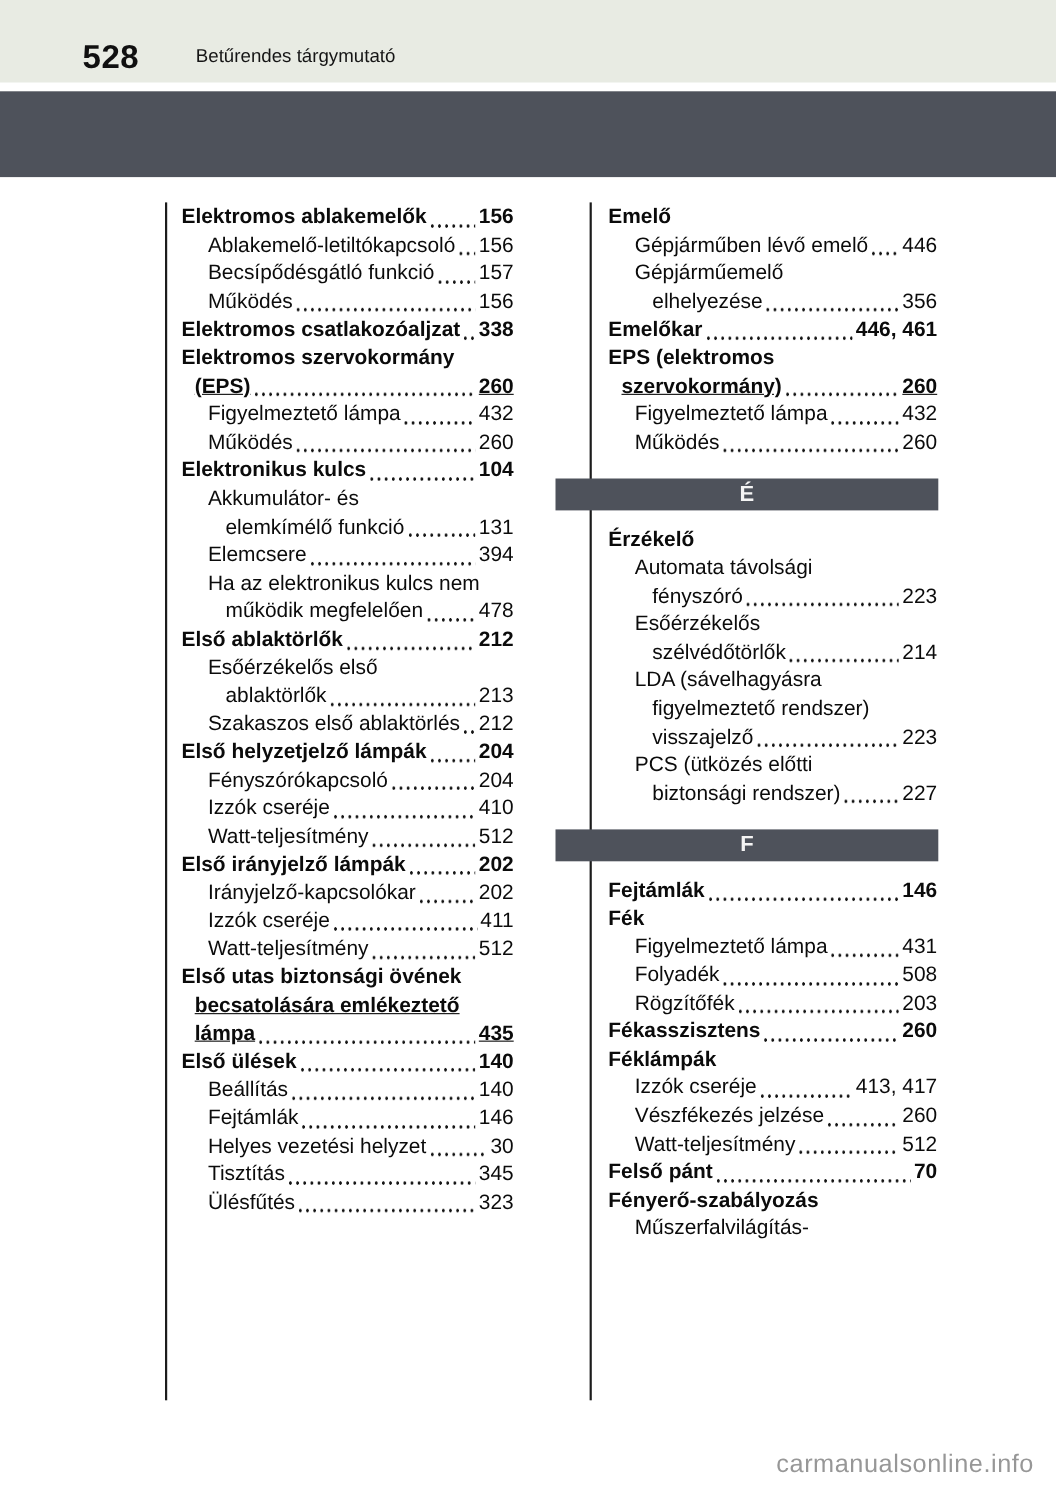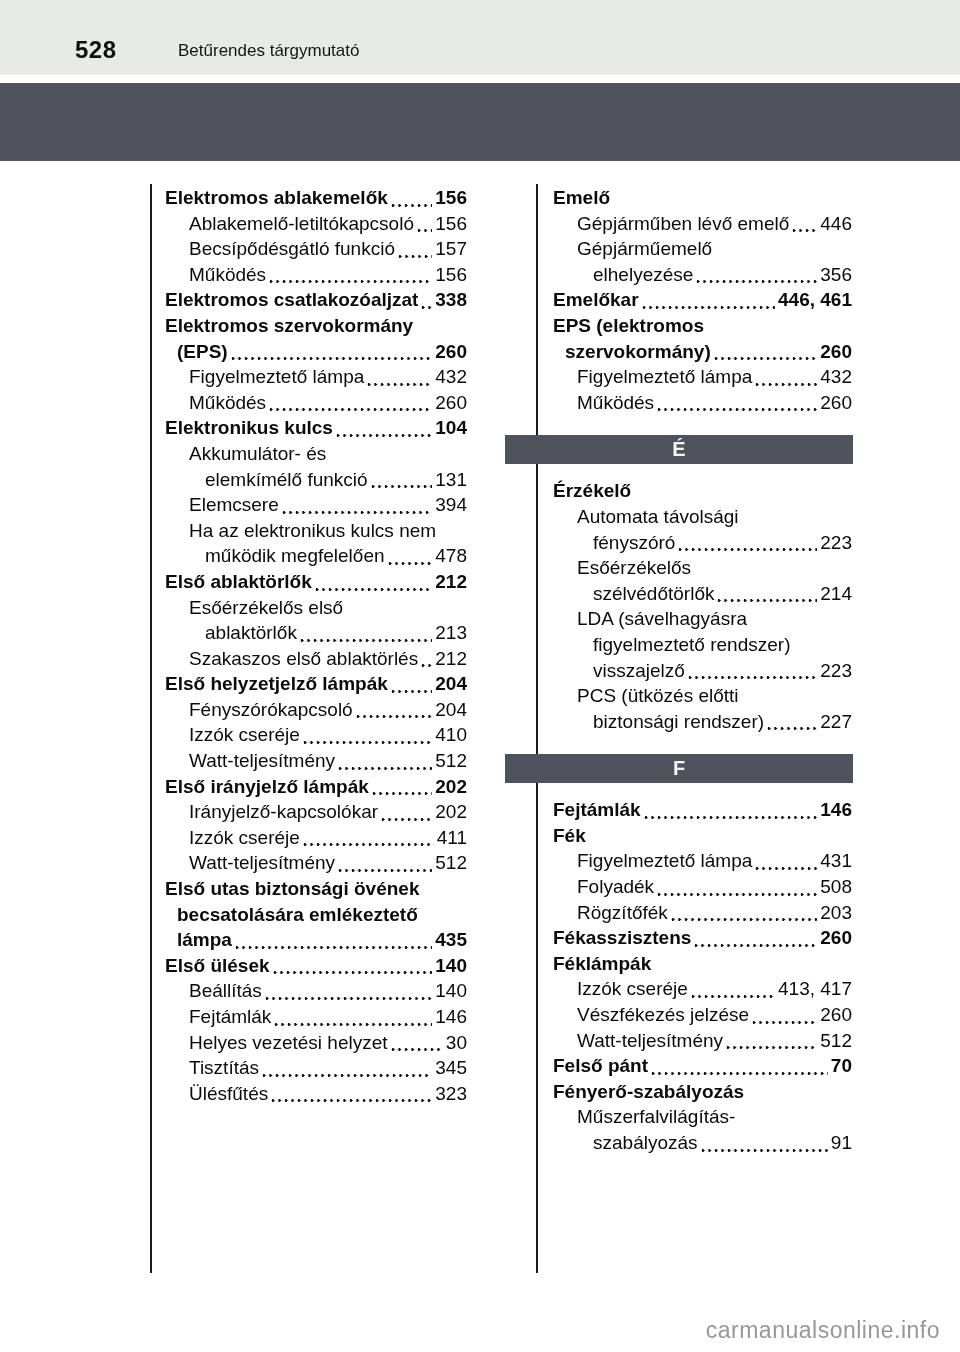--- a/index.html
+++ b/index.html
@@ -15,21 +15,21 @@
   
   .page-header {
     position: absolute;
     left: 0; top: 0;
     width: 100%; height: 75px;
     background: #e8ebe3;
   }
   .page-number {
     position: absolute;
     left: 75px; top: 36px;
-    font-size: 24px;
+    font-size: 30px;
     font-weight: bold;
     letter-spacing: 0.5px;
     color: #101010;
     text-align: right;
   }
   .page-title {
     position: absolute;
     left: 178px; top: 41px;
     font-size: 17px;
     color: #151515;
@@ -59,21 +59,21 @@
   .col-left  { left: 165px; width: 302px; }
   .col-right { left: 553px; width: 299px; }
   .line {
     display: flex;
     align-items: baseline;
     font-size: 19px;
     line-height: 25.6px;
     white-space: nowrap;
   }
   .line.bold { font-weight: bold; text-align: right; }
-  .ind1 { padding-left: 12px; }
+  .ind1 { padding-left: 12px; text-decoration: underline; }
   .ind2 { padding-left: 24px; }
   .ind3 { padding-left: 40px; }
   .txt { flex: 0 0 auto; }
   .leader {
     flex: 1 1 auto;
     min-width: 8px;
     align-self: flex-end;
     height: 5px;
     margin: 0 3px 3px 3px;
     background-image: radial-gradient(circle at 2px 2.5px, #141414 1.25px, rgba(0,0,0,0) 1.6px);
@@ -418,22 +418,17 @@
         <span class="txt">Felső pánt</span>
         <span class="leader"></span>
         <span class="pg">70</span>
       </div>
       <div class="line ind0 bold">
         <span class="txt">Fényerő-szabályozás</span>
       </div>
       <div class="line ind2">
         <span class="txt">Műszerfalvilágítás-</span>
       </div>
-      <div class="line ind3">
-        <span class="txt">szabályozás</span>
-        <span class="leader"></span>
-        <span class="pg">91</span>
-      </div>
     </div>
 
   <div class="watermark">carmanualsonline.info</div>
 
 </div>
 
 </body></html>

